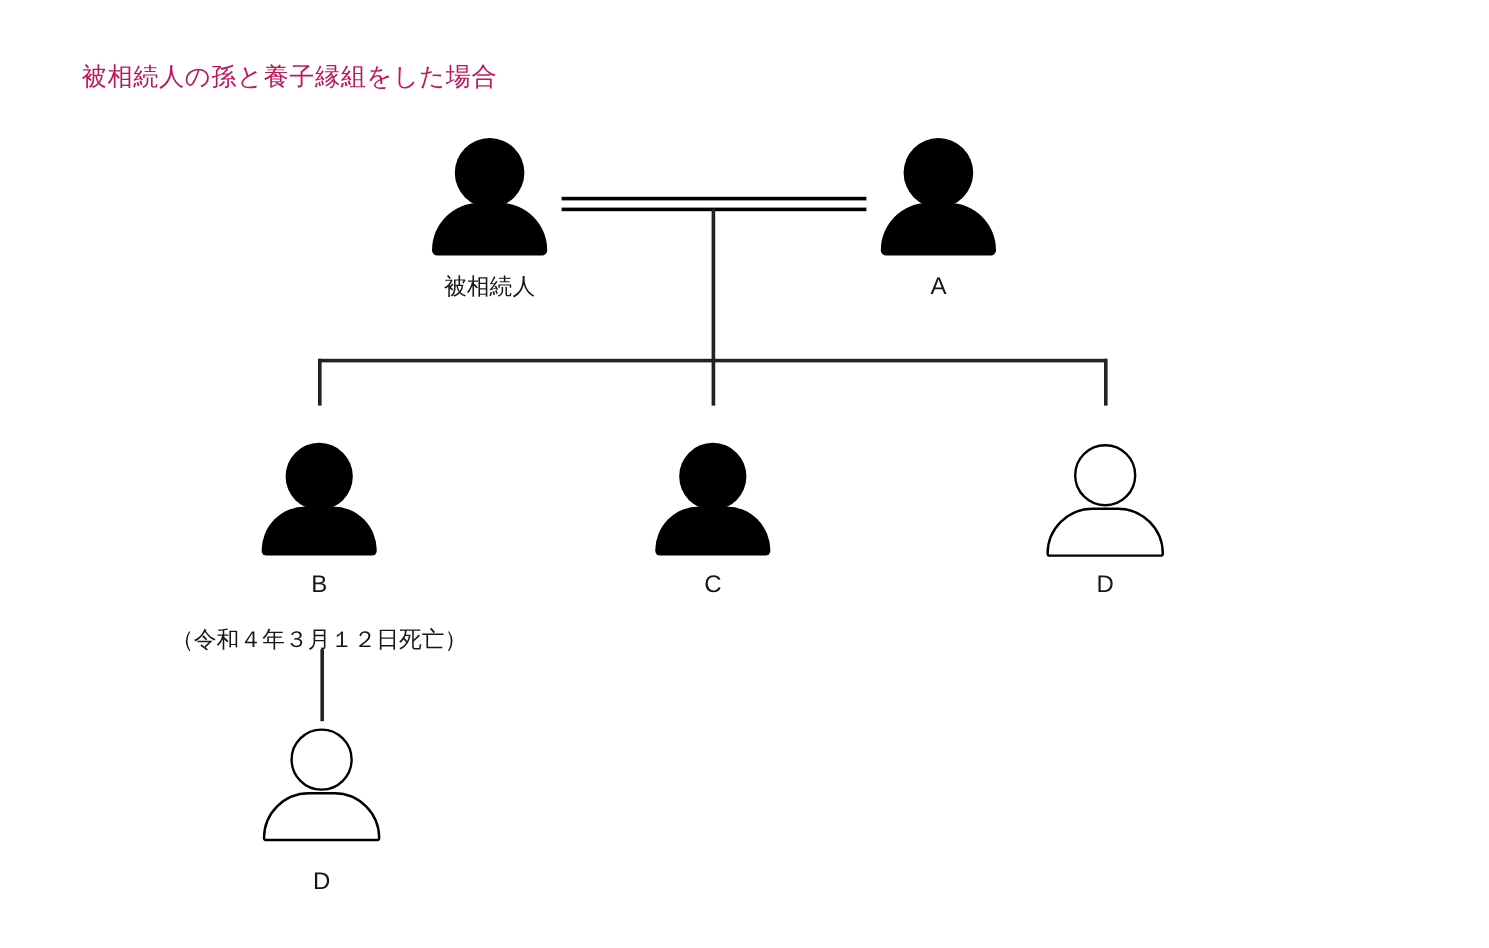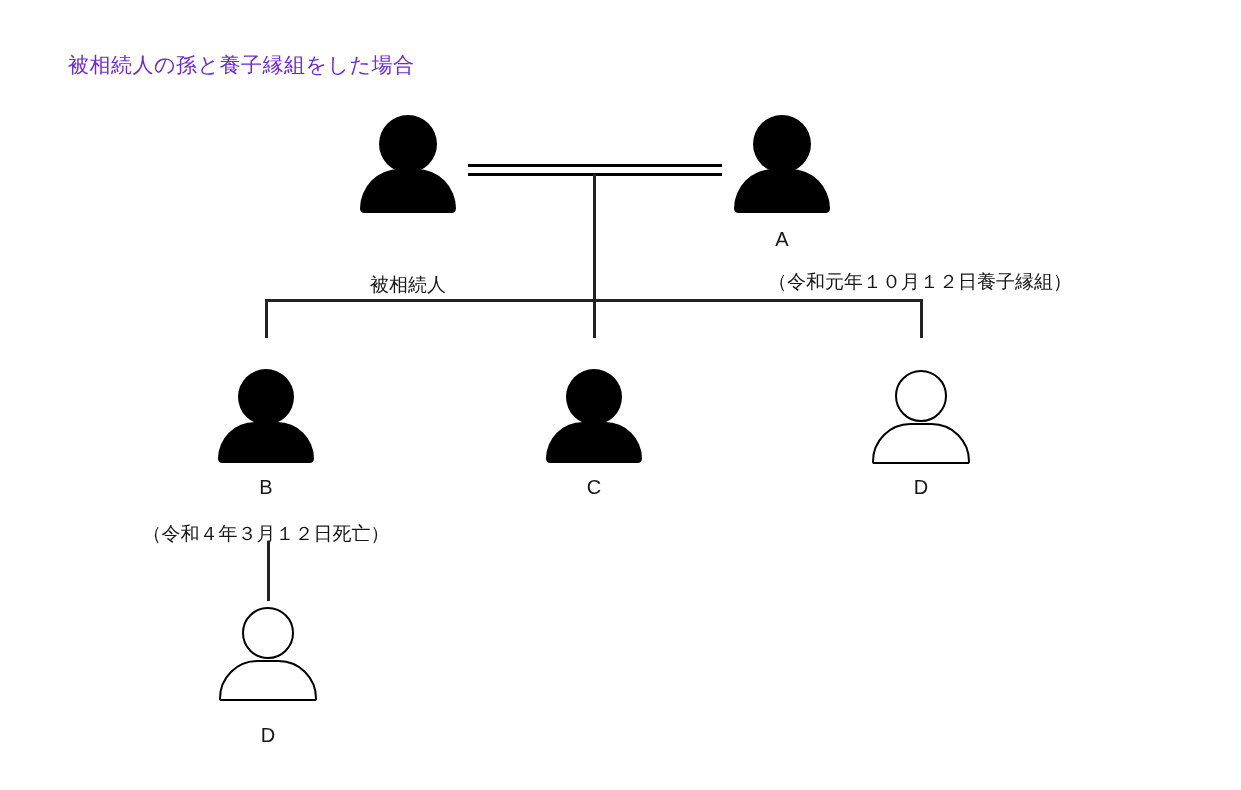--- a/index.html
+++ b/index.html
@@ -19,21 +19,21 @@
     background: #ffffff;
     overflow: hidden;
   }
   .title {
     position: absolute;
     left: 68px;
     top: 50px;
     font-size: 21px;
     line-height: 30px;
     letter-spacing: 0.5px;
-    color: #6d28d9;
+    color: #be185d;
     white-space: nowrap;
   }
   
   .person {
     position: absolute;
     width: 0;
     height: 0;
   }
   .person .head {
     position: absolute;
@@ -105,29 +105,28 @@
 
 <div id="canvas">
 
   <div class="title">被相続人の孫と養子縁組をした場合</div>
 
   <div class="person filled" style="left:408px; top:142px;">
     <div class="head" style="left:-29px; top:-27px; width:58px; height:58px;"></div>
     <div class="body" style="left:-48px; top:27px; width:96px; height:44px;
                 border-radius:44px 44px 5px 5px;"></div>
   </div>
-  <div class="label" style="left:408px; top:226px;margin-top:45px;">被相続人</div>
+  <div class="label" style="left:408px; top:226px;">被相続人</div>
 
   <div class="person filled" style="left:782px; top:142px;">
     <div class="head" style="left:-29px; top:-27px; width:58px; height:58px;"></div>
     <div class="body" style="left:-48px; top:27px; width:96px; height:44px;
                 border-radius:44px 44px 5px 5px;"></div>
   </div>
   <div class="label latin" style="left:782px; top:226px;">A</div>
-  <div class="sublabel" style="left:920px; top:268px;">（令和元年１０月１２日養子縁組）</div>
 
   <div class="marriage" style="left:468px; top:164px; width:254px; height:14px;">
     <div class="bar" style="top:0px;"></div>
     <div class="bar" style="top:9px;"></div>
   </div>
 
   <div class="vline" style="left:593px; top:174px; width:2.5px; height:127px;"></div>
 
   <div class="hline" style="left:265px; top:299px; width:657px; height:2.5px;"></div>
   <div class="vline" style="left:265px; top:299px; width:2.5px; height:39px;"></div>

